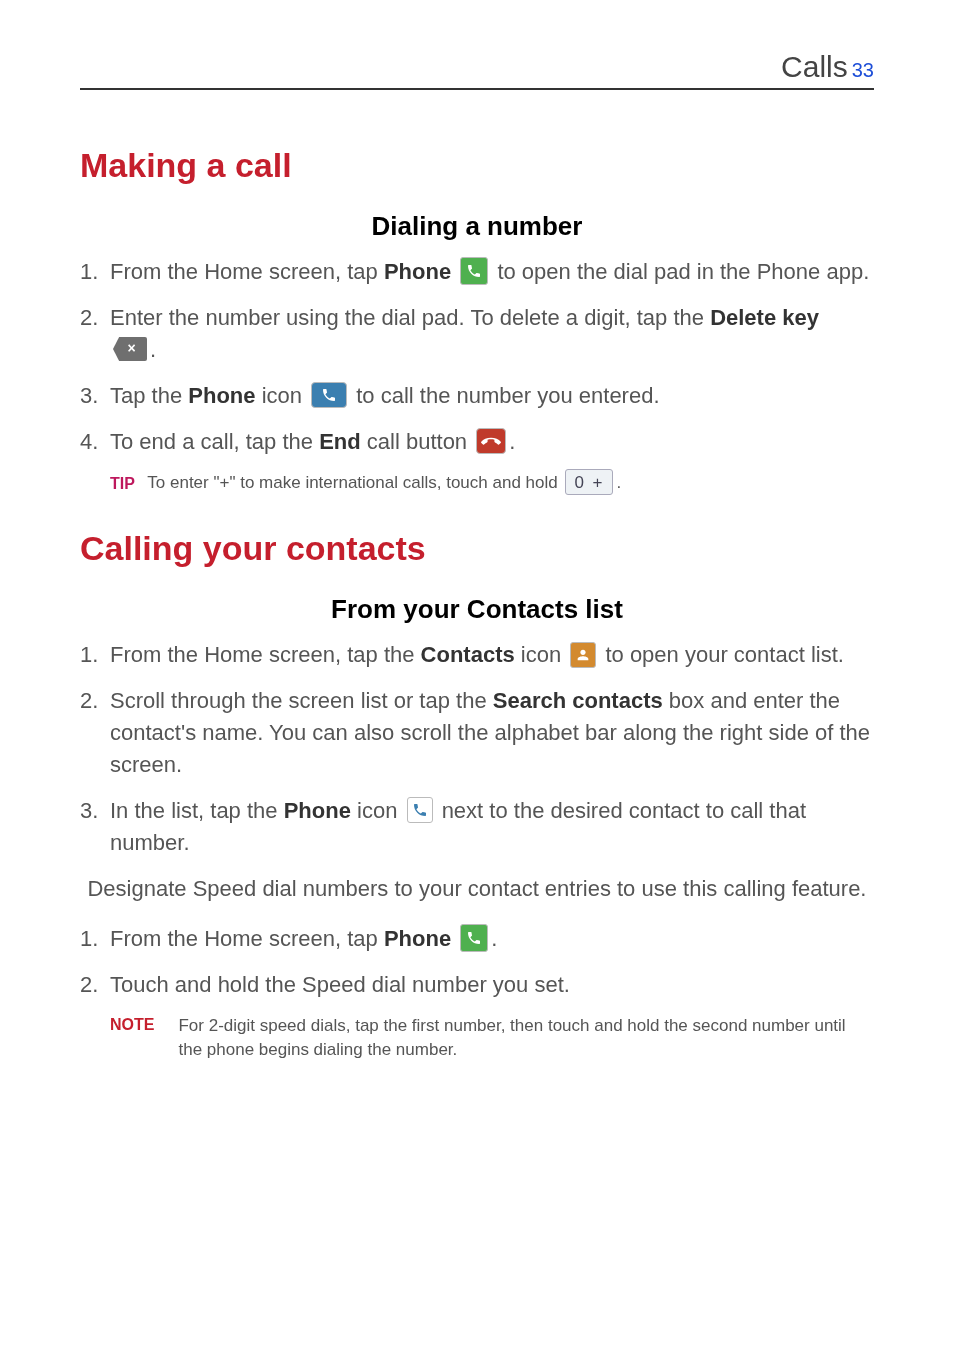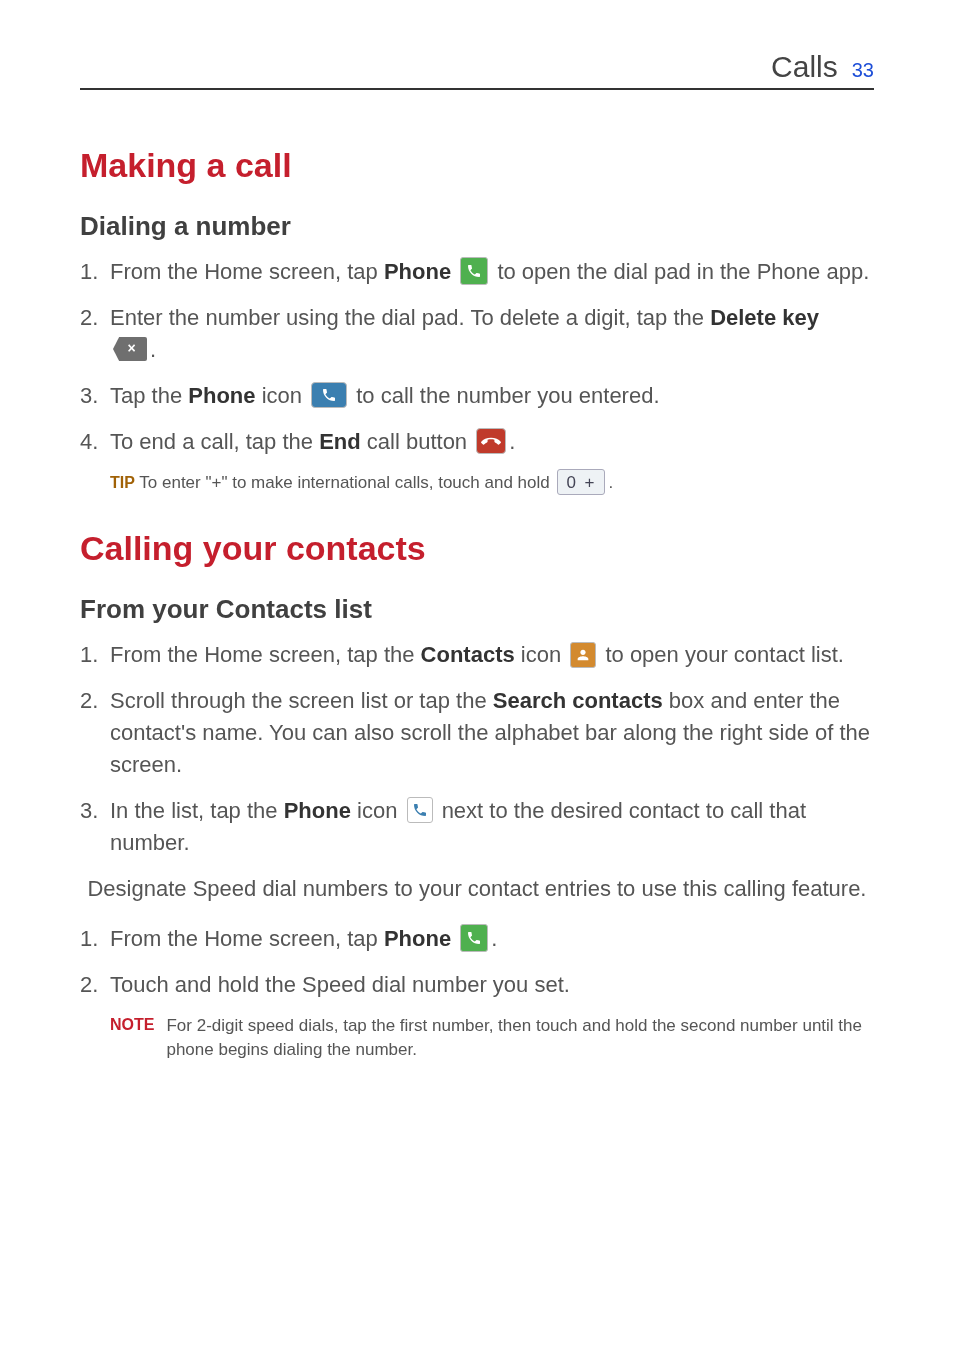--- a/index.html
+++ b/index.html
@@ -1,40 +1,40 @@
 <!DOCTYPE html>
 <html><head>
   <meta charset="utf-8">
   <style>
     * { box-sizing: border-box; margin: 0; padding: 0; }
     html, body { width: 954px; height: 1372px; background: #fff; font-family: "Helvetica Neue", Arial, sans-serif; color: #555; }
     .page { padding: 50px 80px 60px 80px; }
-    .header { border-bottom: 2px solid #333; padding-bottom: 4px; margin-bottom: 56px; display: flex; justify-content: flex-end; align-items: baseline; gap: 14px; }
+    .header { border-bottom: 2px solid #333; padding-bottom: 4px; margin-bottom: 56px; display: flex; justify-content: flex-end; align-items: baseline; gap: 4px; }
     .header-title { font-size: 30px; color: #444; font-weight: 400; }
     .header-num { font-size: 20px; color: #1d4ed8; }
     h1.section { color: #c51f2d; font-size: 34px; font-weight: 600; margin: 32px 0 26px 0; }
-    h2.sub { color: #404040; font-size: 26px; font-weight: 600; margin: 10px 0 14px 0; }
+    h2.sub { color: #000000; font-size: 26px; font-weight: 600; margin: 10px 0 14px 0; text-align: center; }
     h3.minor { color: #c51f2d; font-size: 24px; font-weight: 500; margin: 30px 0 10px 0; }
     .body-text { font-size: 22px; line-height: 1.45; color: #555; margin-bottom: 18px; text-align: center; }
     ol.steps { list-style: none; padding-left: 0; }
     ol.steps > li { font-size: 22px; line-height: 1.45; color: #555; margin-bottom: 14px; padding-left: 30px; position: relative; }
     ol.steps > li .num { position: absolute; left: 0; top: 0; }
     .bold { font-weight: 600; color: #333; }
     .icon-box { display: inline-flex; align-items: center; justify-content: center; vertical-align: middle; border: 1px solid #bbb; border-radius: 3px; margin: 0 3px; position: relative; top: -2px; }
     .phone-green { width: 28px; height: 28px; background: #4fb04f; }
     .phone-blue { width: 36px; height: 26px; background: #3b7fb0; border-radius: 4px; }
     .end-red { width: 30px; height: 26px; background: #c03a2b; border-radius: 4px; }
     .delete-grey { width: 34px; height: 24px; background: #6f6f6f; border-radius: 2px; clip-path: polygon(18% 0, 100% 0, 100% 100%, 18% 100%, 0 50%); position: relative; }
     .delete-grey::after { content: "×"; color: #fff; font-size: 14px; position: absolute; left: 55%; top: 50%; transform: translate(-50%, -52%); font-weight: bold; }
     .zero-key { width: 48px; height: 26px; background: #eef2f5; border: 1px solid #aab; color: #445; font-size: 17px; font-weight: 500; letter-spacing: 2px; }
     .contacts-orange { width: 26px; height: 26px; background: #d38a2f; }
     .phone-outline { width: 26px; height: 26px; background: #fff; }
     .tip-line, .note-block { font-size: 17px; line-height: 1.4; color: #555; margin: 10px 0 18px 30px; }
-    .tip-label { color: #a16207; font-weight: 700; font-size: 16px; }
-    .note-block { display: flex; gap: 12px; padding-right: 10px; }
+    .tip-label { color: #be185d; font-weight: 700; margin-right: 8px; font-size: 16px; }
+    .note-block { display: flex; gap: 24px; padding-right: 10px; }
     .note-label { color: #c51f2d; font-weight: 700; font-size: 16px; flex: 0 0 auto; }
     svg { display: block; }
   </style>
 </head>
 <body>
 
 <div class="page">
 
   <div class="header">
     <span class="header-title">Calls</span>

